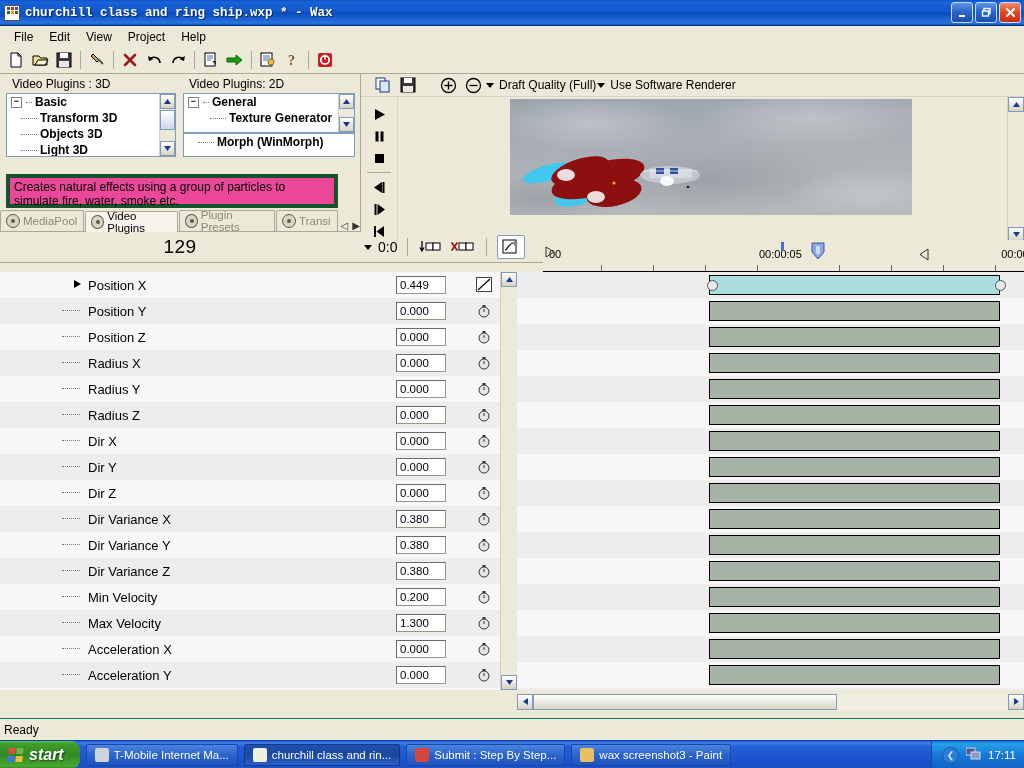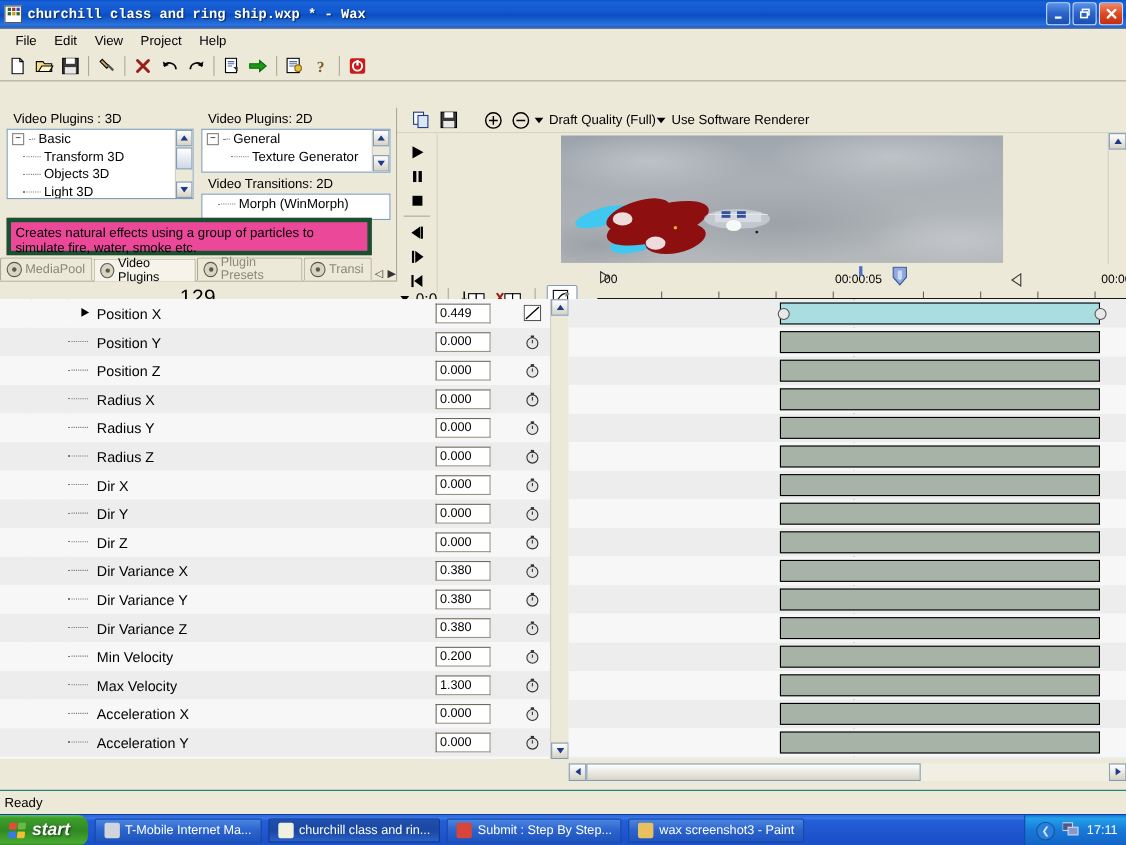--- a/index.html
+++ b/index.html
@@ -45,32 +45,32 @@
   .menubar{height:21px;background:#ece9d8;display:flex;align-items:center;padding-left:6px;}
   .menubar .mi{padding:2px 8px;font-size:12px;}
   
   .toolbar{
     height:26px;background:#ece9d8;display:flex;align-items:center;
     padding-left:4px;border-bottom:1px solid #aca899;
   }
   .tbtn{width:24px;height:22px;display:flex;align-items:center;justify-content:center;}
   .tsep{width:1px;height:18px;background:#aca899;margin:0 4px;}
   
-  .upper{display:flex;height:158px;background:#ece9d8;margin-top:24px;}
+  .upper{display:flex;height:158px;background:#ece9d8;}
   .leftpane{width:360px;position:relative;border-right:1px solid #aca899;}
   .plabel{font-size:12px;padding:3px 0 2px 6px;}
   .col3d{position:absolute;left:6px;top:0;width:170px;}
   .col2d{position:absolute;left:183px;top:0;width:172px;}
   .treebox{
     background:#fff;border:1px solid #7f9db9;height:64px;overflow:hidden;
     position:relative;box-sizing:border-box;
   }
   .treebox.short{height:40px;}
   .treebox.one{height:24px;}
-  .trow{font-size:12px;line-height:16px;white-space:nowrap;height:16px;padding-left:4px;position:relative;}
+  .trow{font-size:12px;line-height:16px;white-space:nowrap;height:16px;padding-left:4px;position:relative;font-weight:bold;}
   .tgl{display:inline-block;width:9px;height:9px;border:1px solid #808080;background:#fff;
        font-size:9px;line-height:7px;text-align:center;vertical-align:middle;margin-right:4px;
        font-family:"Liberation Sans",sans-serif;}
   .dotline{display:inline-block;width:16px;border-top:1px dotted #808080;vertical-align:middle;margin-right:3px;}
   .indent1{padding-left:14px;}
   .indent2{padding-left:26px;}
   .vscroll{
     position:absolute;right:0;top:0;width:15px;height:100%;
     background:#ece9d8;border-left:1px solid #d4d0c8;
     display:flex;flex-direction:column;justify-content:space-between;
@@ -354,21 +354,20 @@
                 <path d="M3.5 0 L7 5 L0 5z" fill="#1a3a8a"></path>
               </svg>
           </div>
           <div class="sbtn">
             <svg width="7" height="5" viewBox="0 0 7 5">
                 <path d="M3.5 5 L0 0 L7 0z" fill="#1a3a8a"></path>
               </svg>
           </div>
         </div>
       </div>
-      <div class="plabel">Video Transitions: 2D</div>
       <div class="treebox one">
         <div class="trow indent1">
           <span class="dotline"></span><span>Morph (WinMorph)</span>
         </div>
       </div>
     </div>
 
     <div class="desc">Creates natural effects using a group of particles to simulate fire, water, smoke etc.</div>
 
     <div class="tabstrip">

